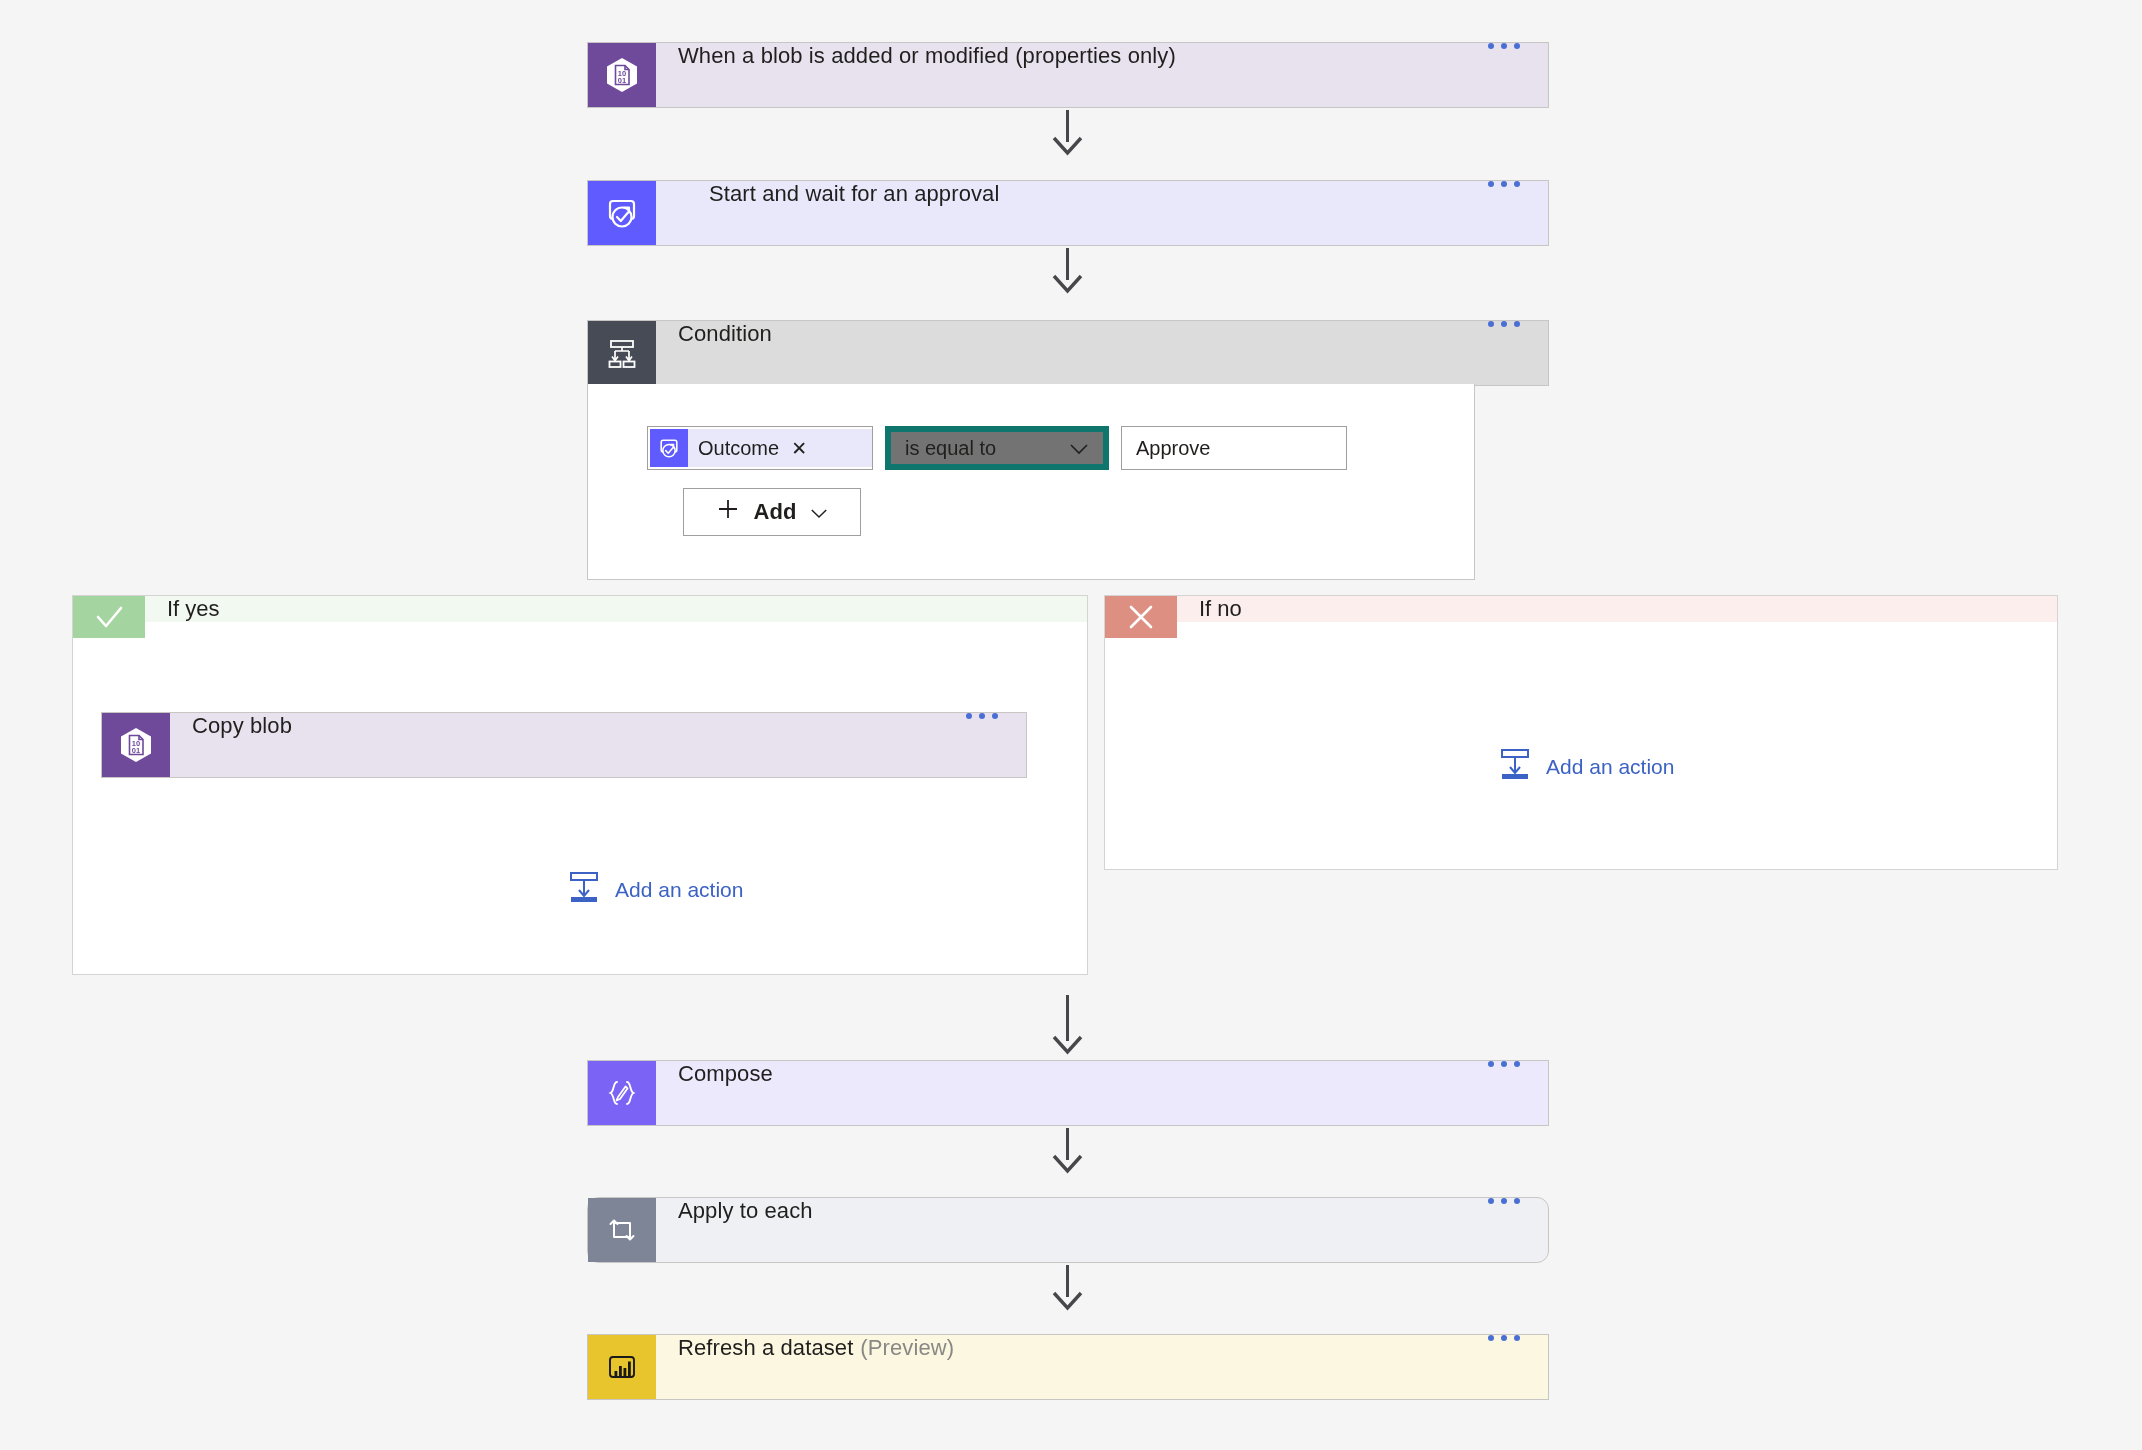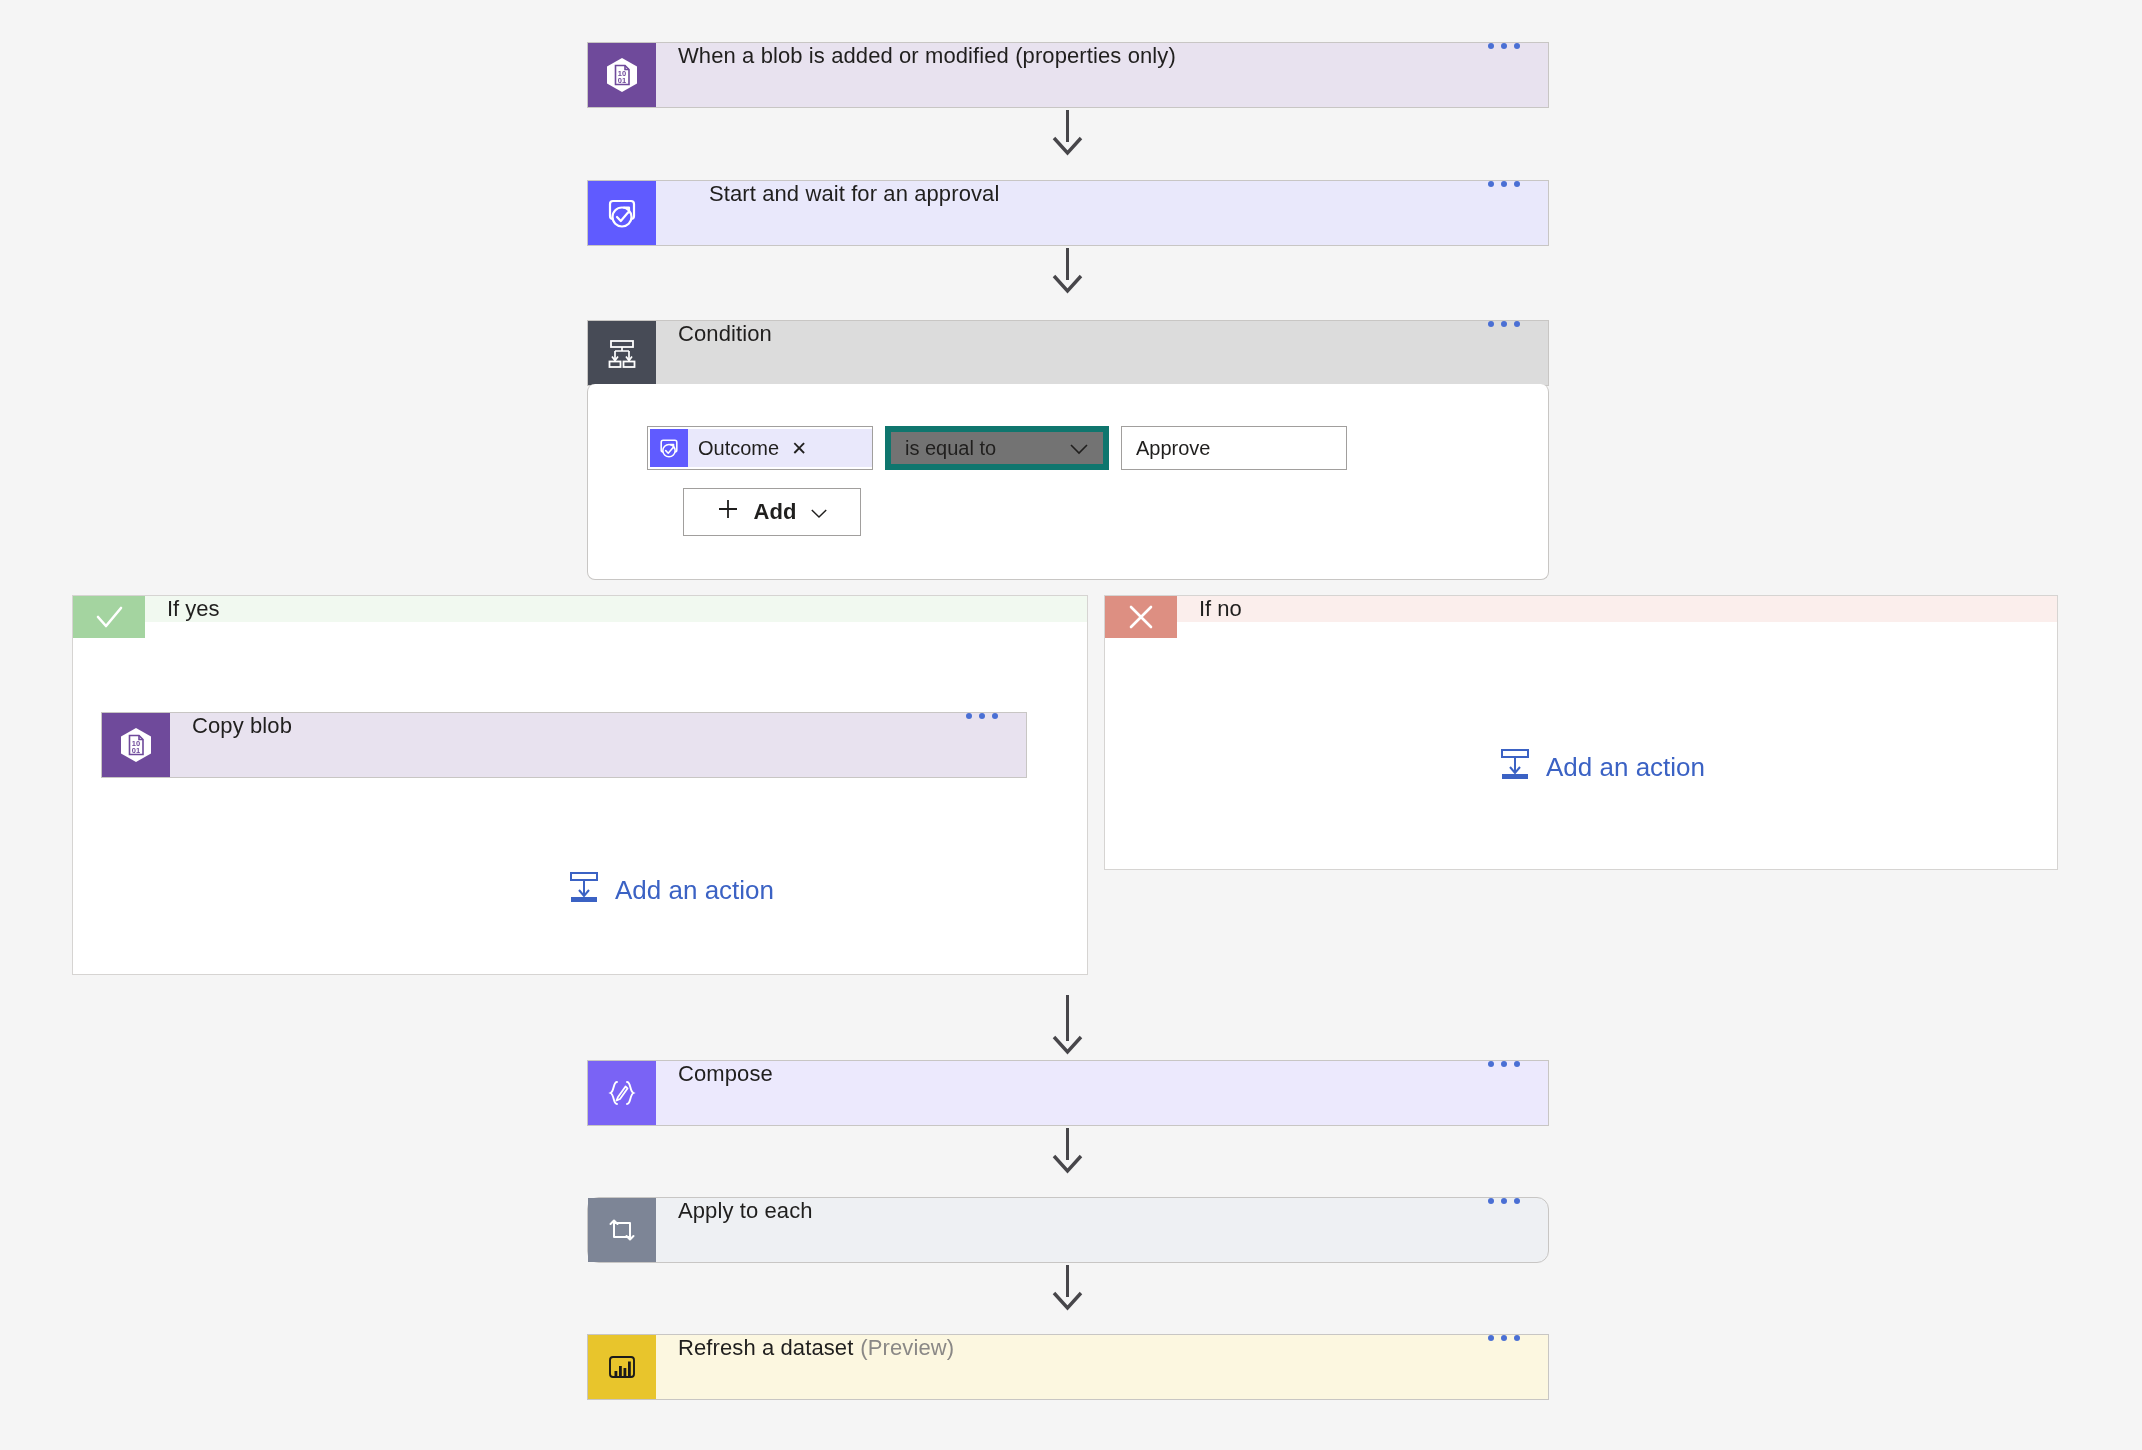--- a/index.html
+++ b/index.html
@@ -84,21 +84,21 @@
   .branch-head .bh-icon { width: 72px; min-width: 72px; display: flex; align-items: center; justify-content: center; }
   .branch-head .bh-label { flex: 1; display: flex; align-items: center; padding: 0 22px; font-size: 22px; color: #201f1e; }
   .branch.yes .bh-icon { background: #a4d4a0; }
   .branch.yes .bh-label { background: #f1f9f0; }
   .branch.no  .bh-icon { background: #dd8f82; }
   .branch.no  .bh-label { background: #fbeeec; }
 
   .add-action {
     position: absolute;
     display: flex; align-items: center; gap: 16px;
-    font-size: 26px; color: #3b62c4;
+    font-size: 21px; color: #3b62c4;
   }
 </style>
 </head>
 <body>
 
 <div class="canvas">
 
   <div class="card" style="left:587px; top:42px; width:962px; background:#e8e2ef;">
     <div class="icon-block" style="background:#6f4a9b;">
       <svg width="40" height="40" viewBox="0 0 40 40">
@@ -166,21 +166,21 @@
     <div class="card-body">
       <span class="title">Condition</span>
       <span class="ellipsis">
           <i></i>
           <i></i>
           <i></i>
         </span>
     </div>
   </div>
 
-  <div class="cond-body" style="left:587px; top:384px; width:962px; height:196px; padding:42px 0 8px 59px;border-radius:8px;">
+  <div class="cond-body" style="left:587px; top:384px; width:888px; height:196px; padding:42px 0 8px 59px;">
     <div class="cond-row">
       <div class="token">
         <div class="tok-icon">
           <svg width="26" height="26" viewBox="0 0 40 40">
             <rect x="8" y="8" width="24" height="18" rx="3" fill="none" stroke="#ffffff" stroke-width="2.4"></rect>
             <circle cx="20" cy="24" r="9.5" fill="#605bff" stroke="#ffffff" stroke-width="2.4"></circle>
             <path d="M15 24 l3.8 4 L26 19.5" fill="none" stroke="#ffffff" stroke-width="2.4" stroke-linecap="round" stroke-linejoin="round"></path>
             <path d="M22 14.5 h5 v5" fill="none" stroke="#ffffff" stroke-width="2.4" stroke-linecap="round" stroke-linejoin="round"></path>
           </svg>
         </div>

